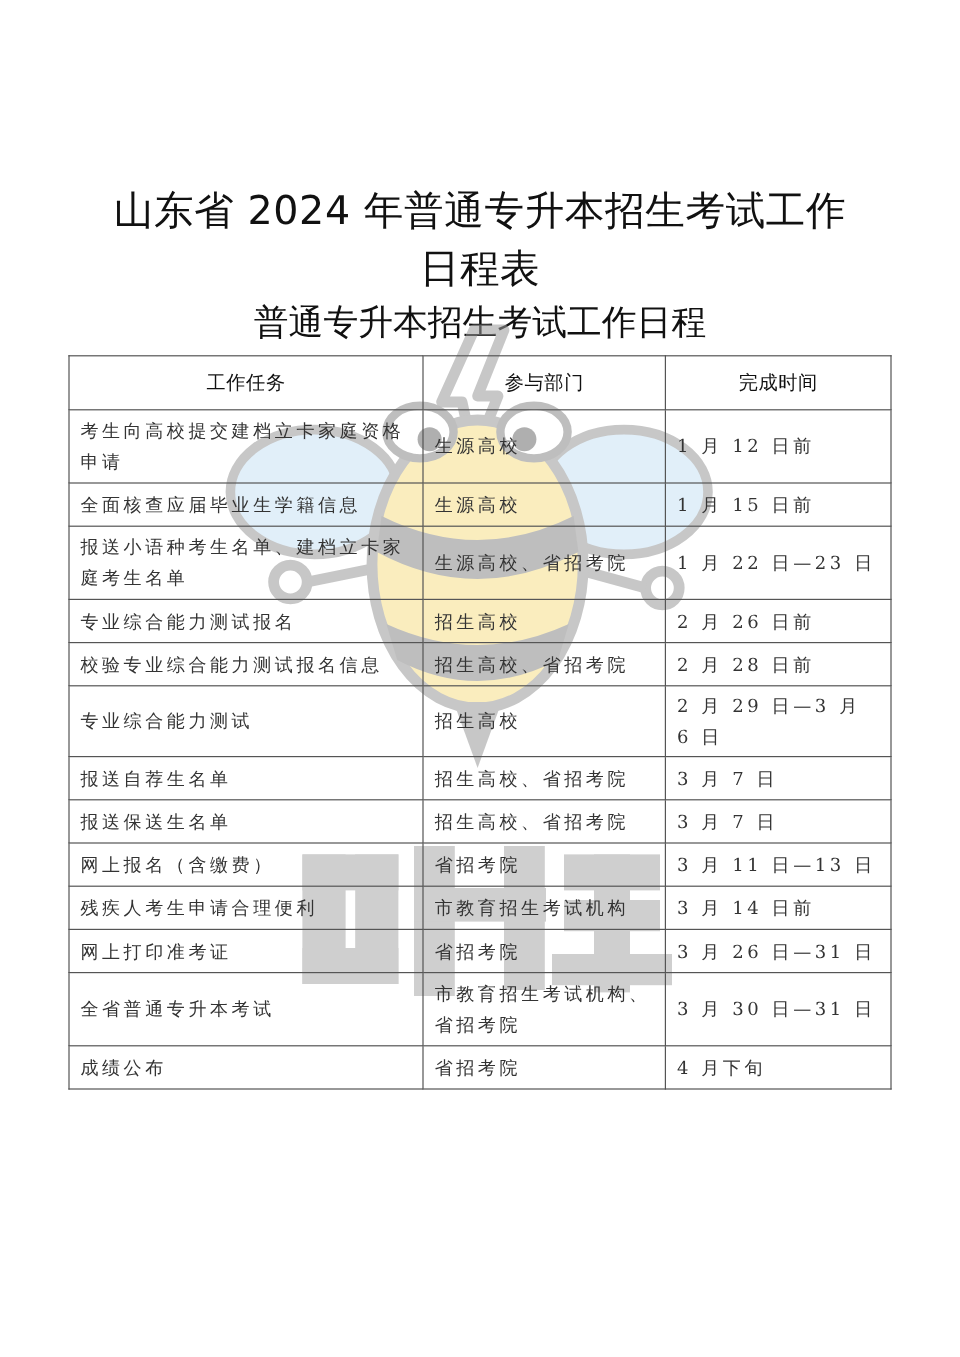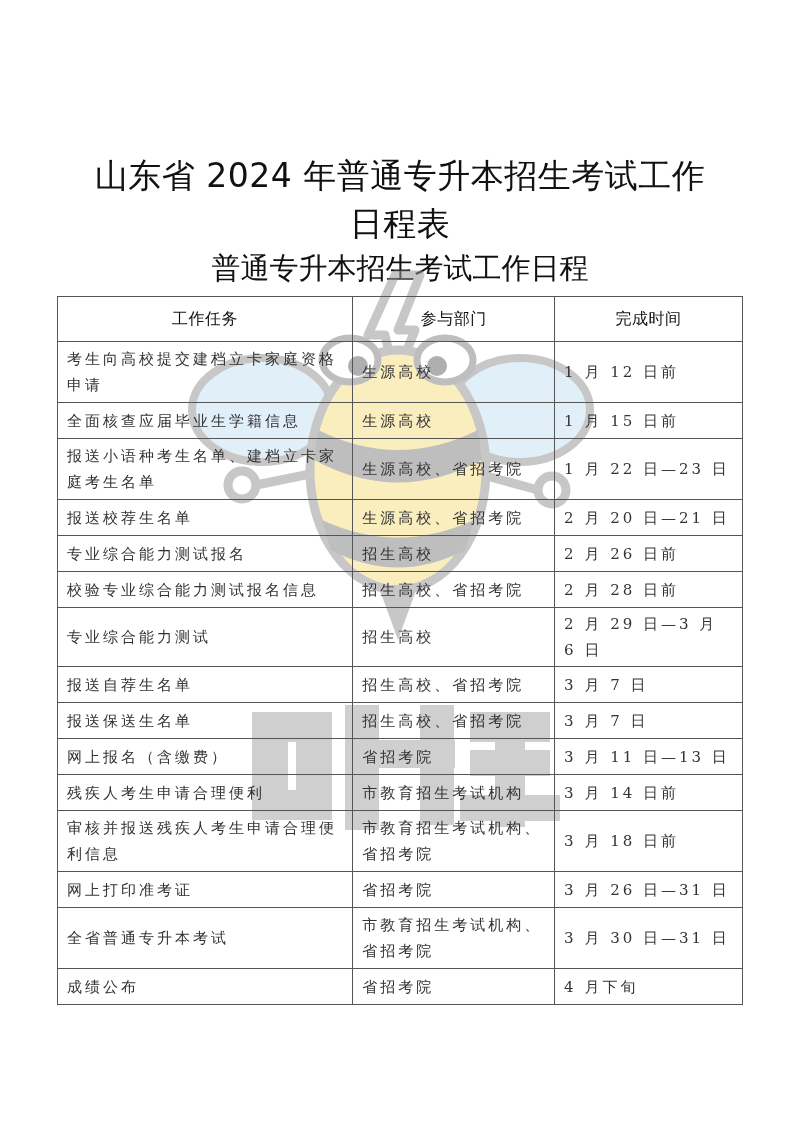--- a/index.html
+++ b/index.html
@@ -84,25 +84,20 @@
       <td>全面核查应届毕业生学籍信息</td>
       <td>生源高校</td>
       <td>1 月 15 日前</td>
     </tr>
     <tr class="double">
       <td>报送小语种考生名单、建档立卡家庭考生名单</td>
       <td>生源高校、省招考院</td>
       <td>1 月 22 日—23 日</td>
     </tr>
     <tr class="single">
-      <td>报送校荐生名单</td>
-      <td>生源高校、省招考院</td>
-      <td>2 月 20 日—21 日</td>
-    </tr>
-    <tr class="single">
       <td>专业综合能力测试报名</td>
       <td>招生高校</td>
       <td>2 月 26 日前</td>
     </tr>
     <tr class="single">
       <td>校验专业综合能力测试报名信息</td>
       <td>招生高校、省招考院</td>
       <td>2 月 28 日前</td>
     </tr>
     <tr class="single">
@@ -123,25 +118,20 @@
     <tr class="single">
       <td>网上报名（含缴费）</td>
       <td>省招考院</td>
       <td>3 月 11 日—13 日</td>
     </tr>
     <tr class="single">
       <td>残疾人考生申请合理便利</td>
       <td>市教育招生考试机构</td>
       <td>3 月 14 日前</td>
     </tr>
-    <tr class="double">
-      <td>审核并报送残疾人考生申请合理便利信息</td>
-      <td>市教育招生考试机构、省招考院</td>
-      <td>3 月 18 日前</td>
-    </tr>
     <tr class="single">
       <td>网上打印准考证</td>
       <td>省招考院</td>
       <td>3 月 26 日—31 日</td>
     </tr>
     <tr class="double">
       <td>全省普通专升本考试</td>
       <td>市教育招生考试机构、省招考院</td>
       <td>3 月 30 日—31 日</td>
     </tr>

